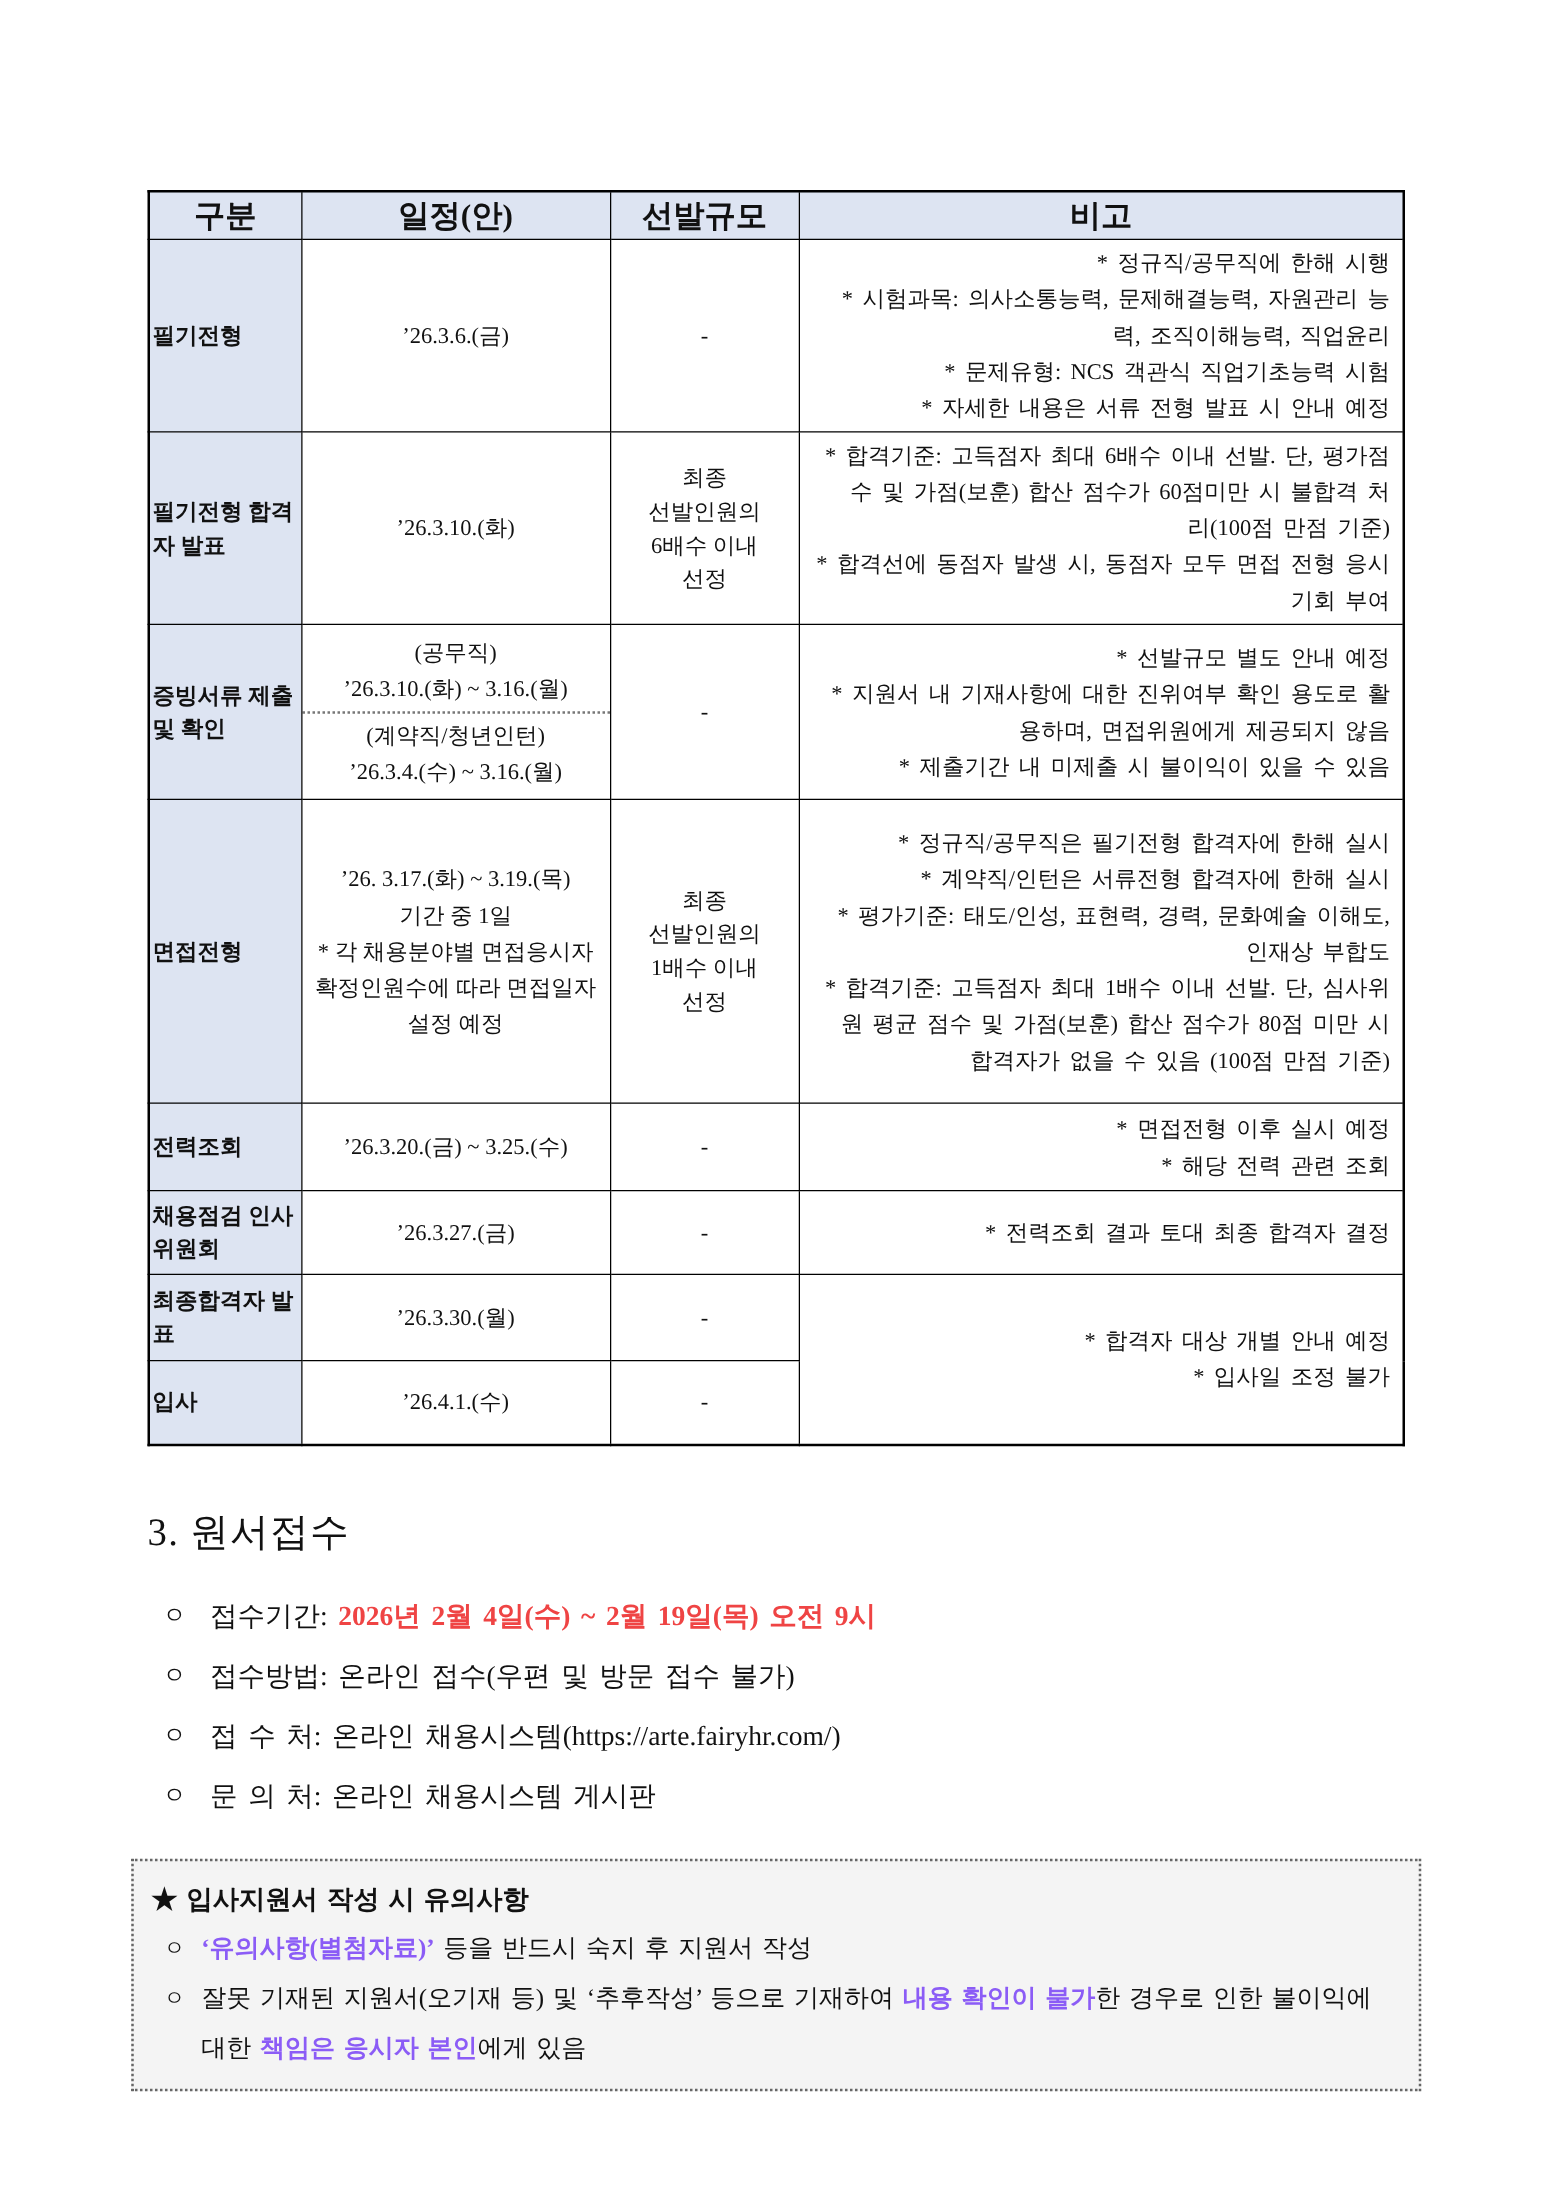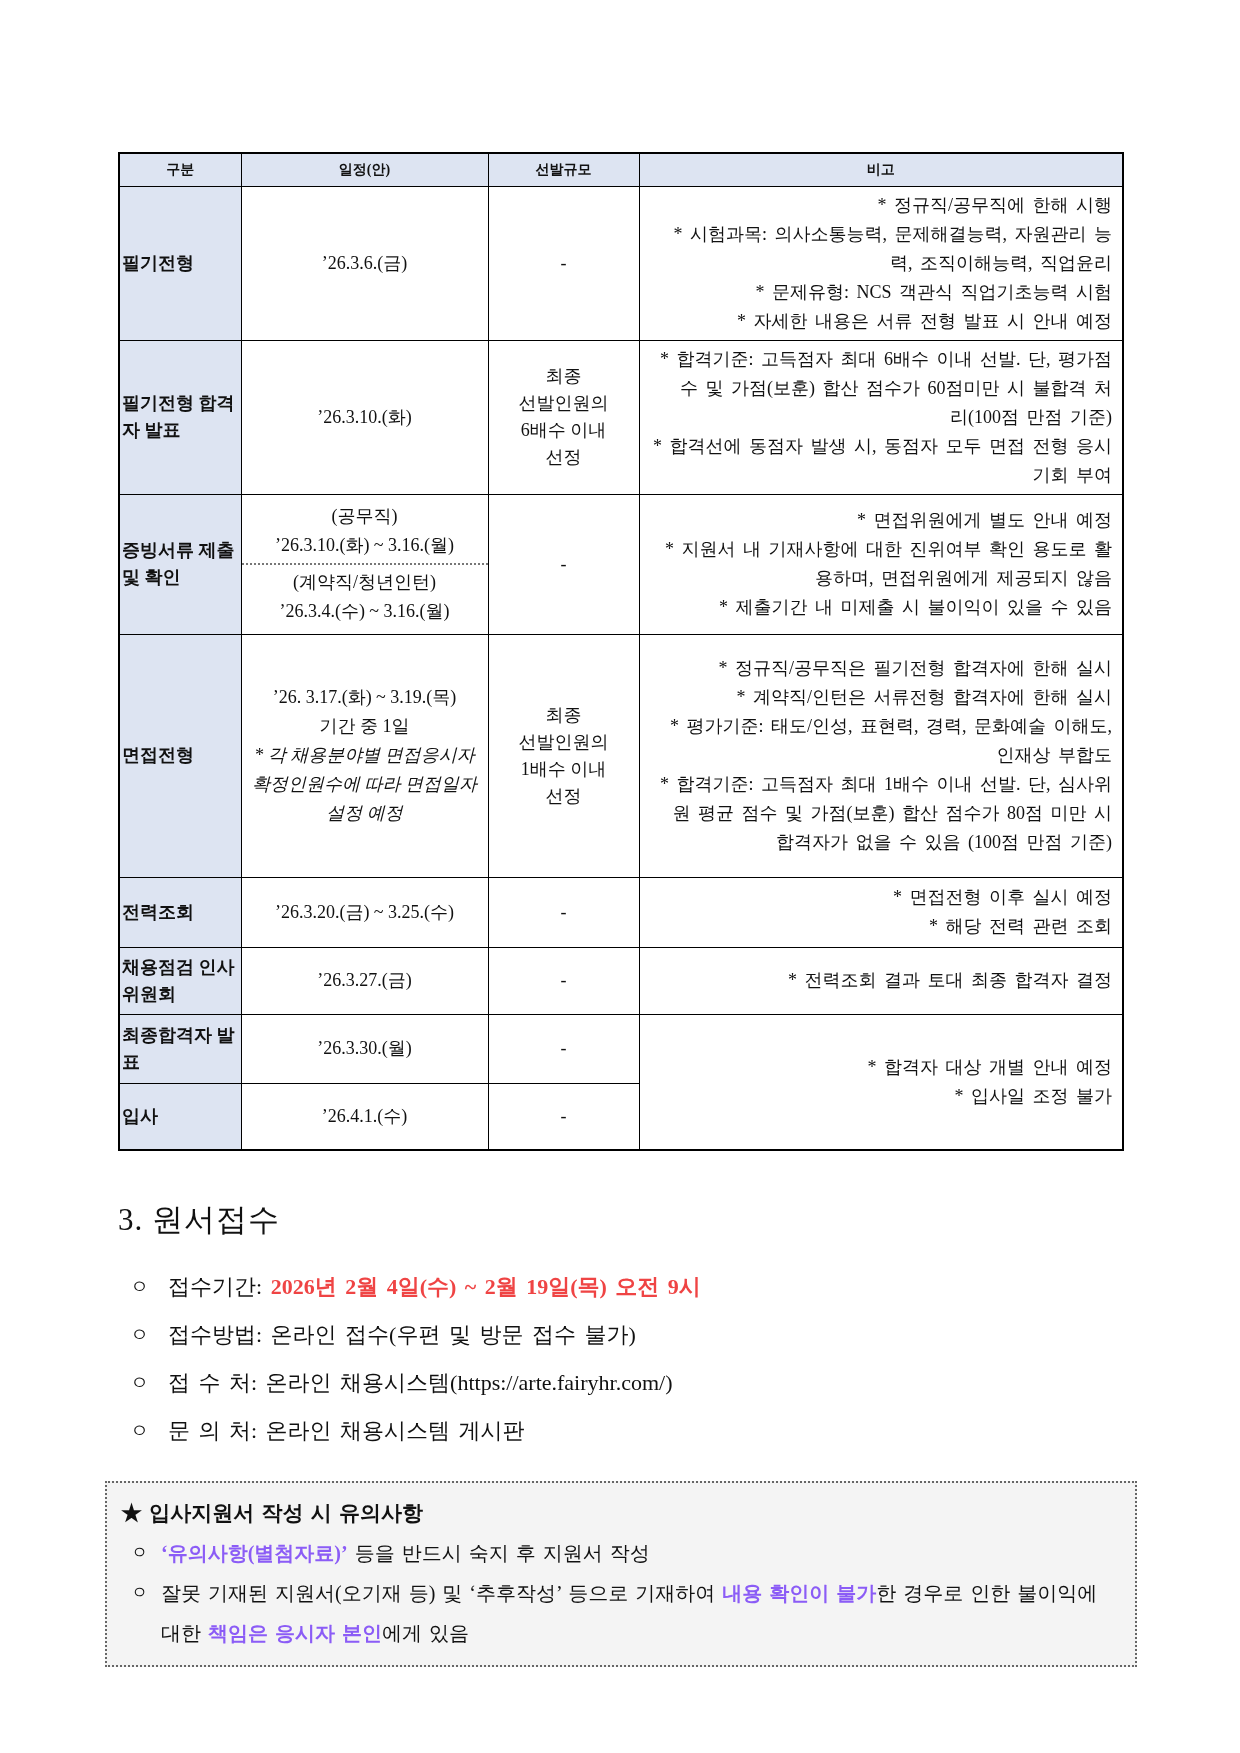--- a/index.html
+++ b/index.html
@@ -19,21 +19,21 @@
     table-layout: fixed;
     width: 1004px;
     margin: 152px 0 0 118px;
     border: 2px solid #000;
     font-size: 18px;
   }
   .sched-table th, .sched-table td { border: 1px solid #000; padding: 2px 4px; vertical-align: middle; }
   .sched-table th {
     background: #dde4f2;
     font-weight: bold;
-    font-size: 14px;
+    font-size: 25px;
     text-align: center;
     height: 33px;
     padding: 2px;
   }
   td.cat {
     background: #dde4f2;
     font-weight: bold;
     text-align: left;
     font-size: 18px;
     padding: 2px;
@@ -43,21 +43,21 @@
   td.scale { text-align: center; font-size: 18px; line-height: 27px; }
   td.notes-cell { padding: 4px 10px 4px 12px; font-size: 18px; }
   .note {
     padding-left: 1.15em;
     text-indent: -1.15em;
     line-height: 29px;
     word-spacing: 3px;
     text-align: right;
   }
   .dotted-div { border-top: 2px dotted #777; margin: 3px 0; height: 0; }
-  .sched-note { line-height: 29px; padding: 0 8px; font-style: italic; }
+  .sched-note { line-height: 29px; padding: 0 8px; }
 
   
   .sec-title {
     margin: 48px 0 0 118px;
     font-size: 31px;
     font-weight: normal;
     letter-spacing: 1px;
   }
   .bullets { margin: 22px 0 0 130px; }
   .bullet-row { display: flex; align-items: flex-start; line-height: 48px; font-size: 22px; word-spacing: 3px; }
@@ -131,21 +131,21 @@
       <td class="cat">증빙서류 제출 및 확인</td>
       <td class="sched">
         <div>(공무직)</div>
         <div>’26.3.10.(화) ~ 3.16.(월)</div>
         <div class="dotted-div"></div>
         <div>(계약직/청년인턴)</div>
         <div>’26.3.4.(수) ~ 3.16.(월)</div>
       </td>
       <td class="scale">-</td>
       <td class="notes-cell">
-        <div class="note">* 면접위원에게 별도 안내 예정</div>
+        <div class="note">* 선발규모 별도 안내 예정</div>
         <div class="note">* 지원서 내 기재사항에 대한 진위여부 확인 용도로 활용하며, 면접위원에게 제공되지 않음</div>
         <div class="note">* 제출기간 내 미제출 시 불이익이 있을 수 있음</div>
       </td>
     </tr>
 
     <tr style="height:243px;">
       <td class="cat">면접전형</td>
       <td class="sched">
         <div>’26. 3.17.(화) ~ 3.19.(목)</div>
         <div>기간 중 1일</div>

